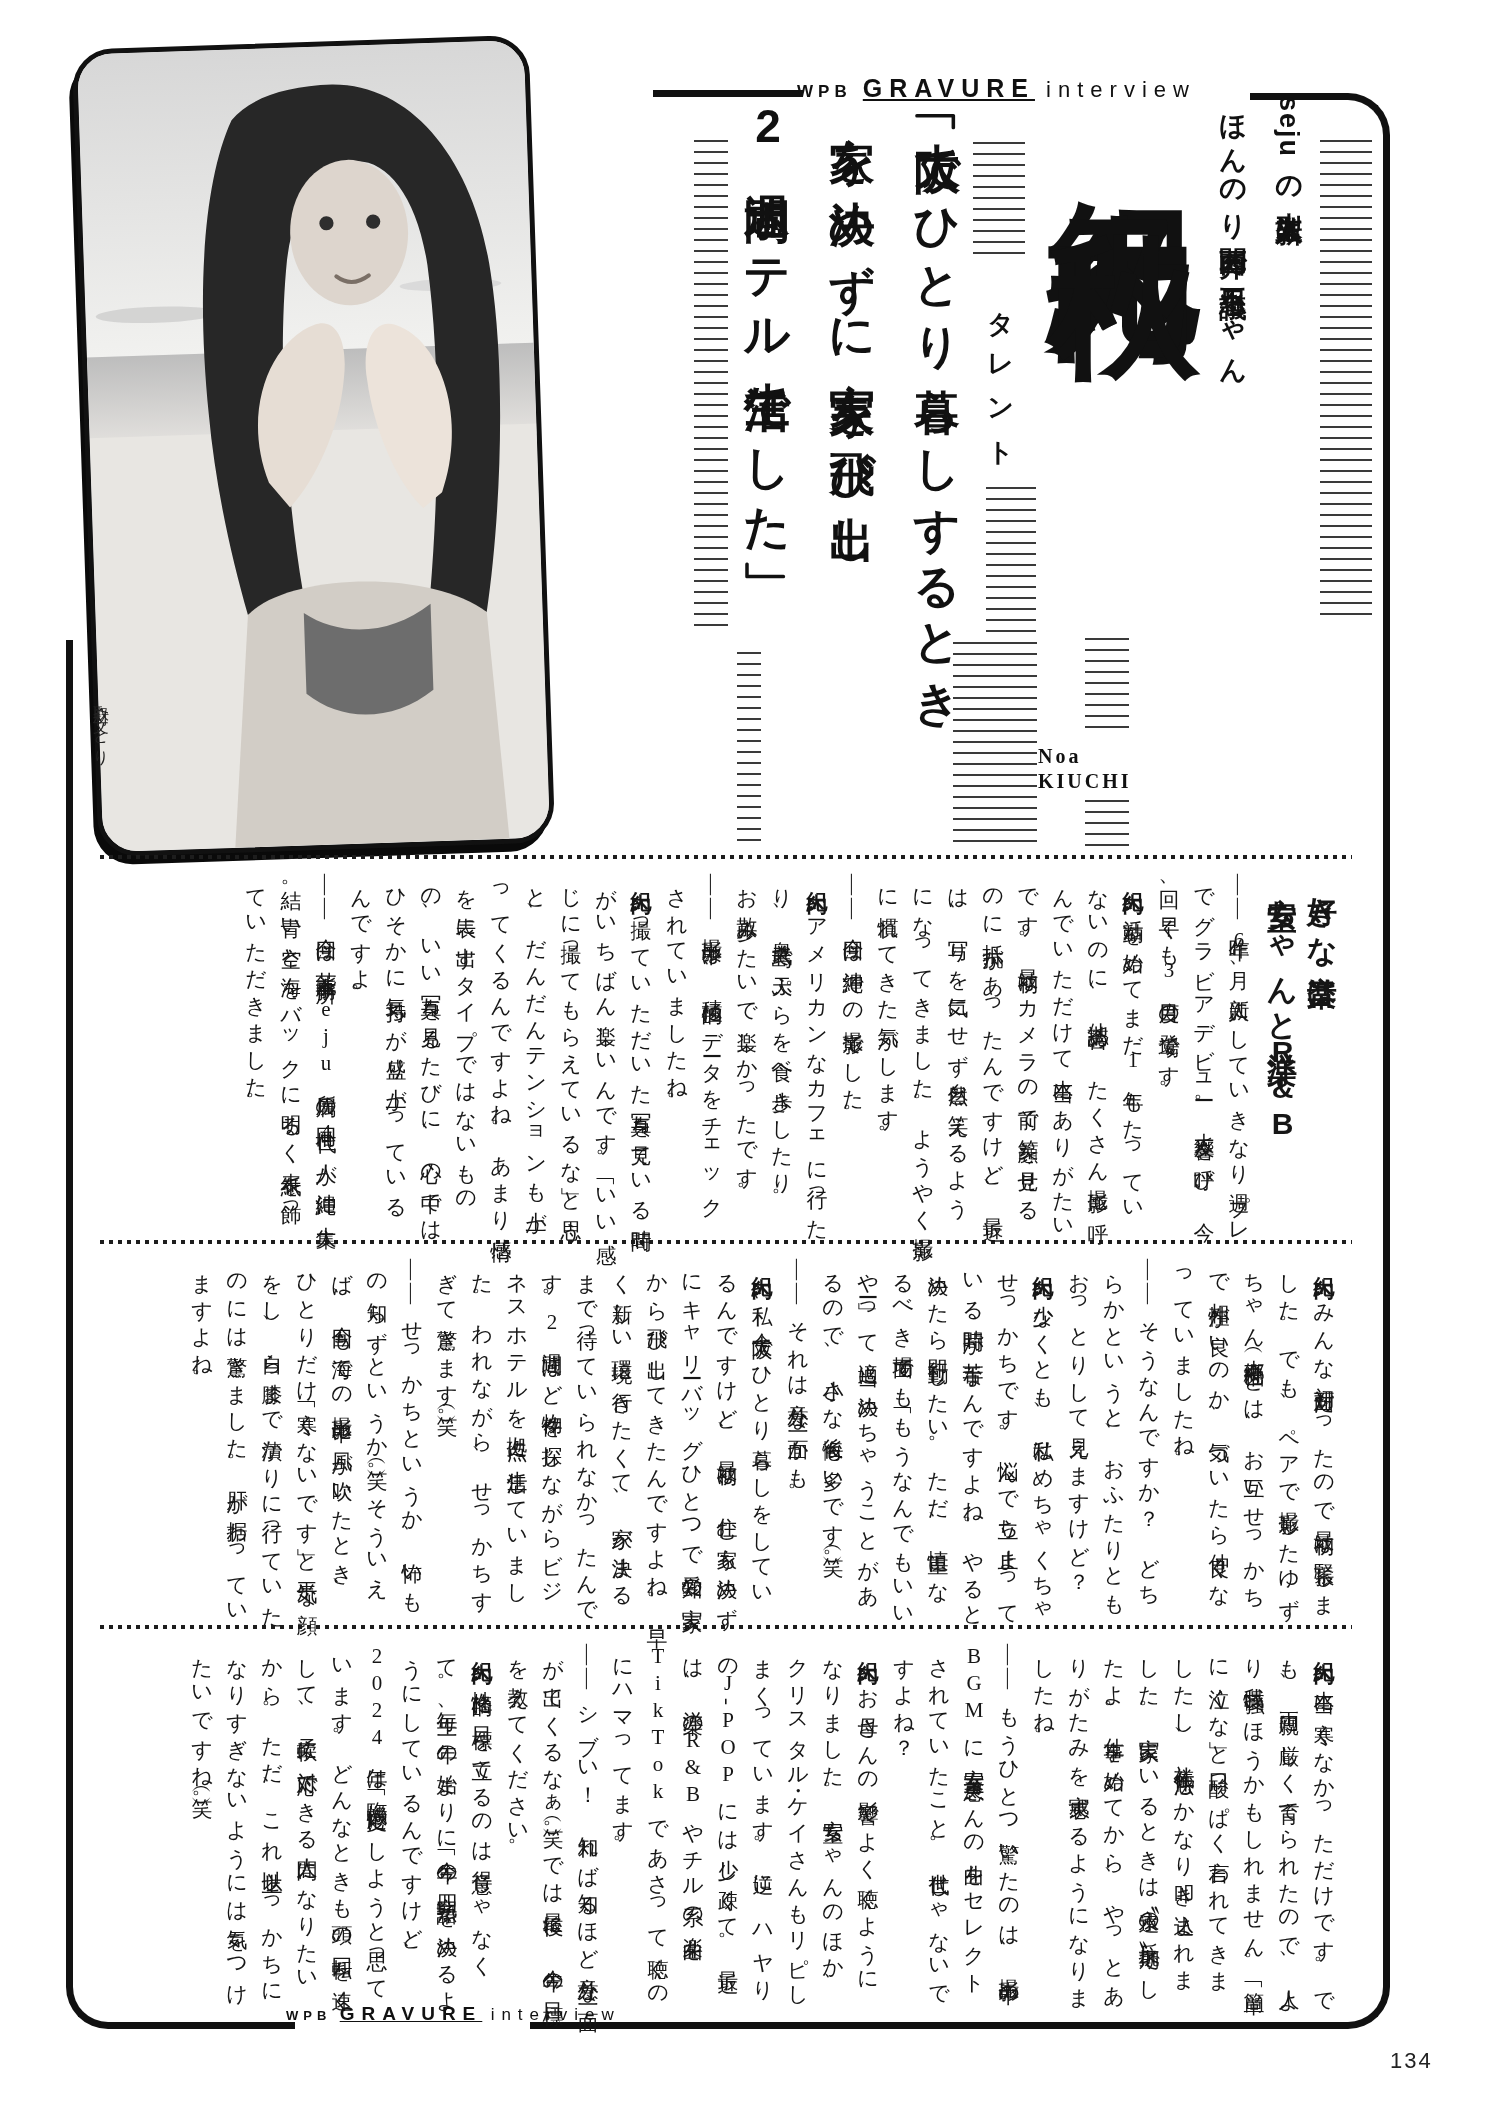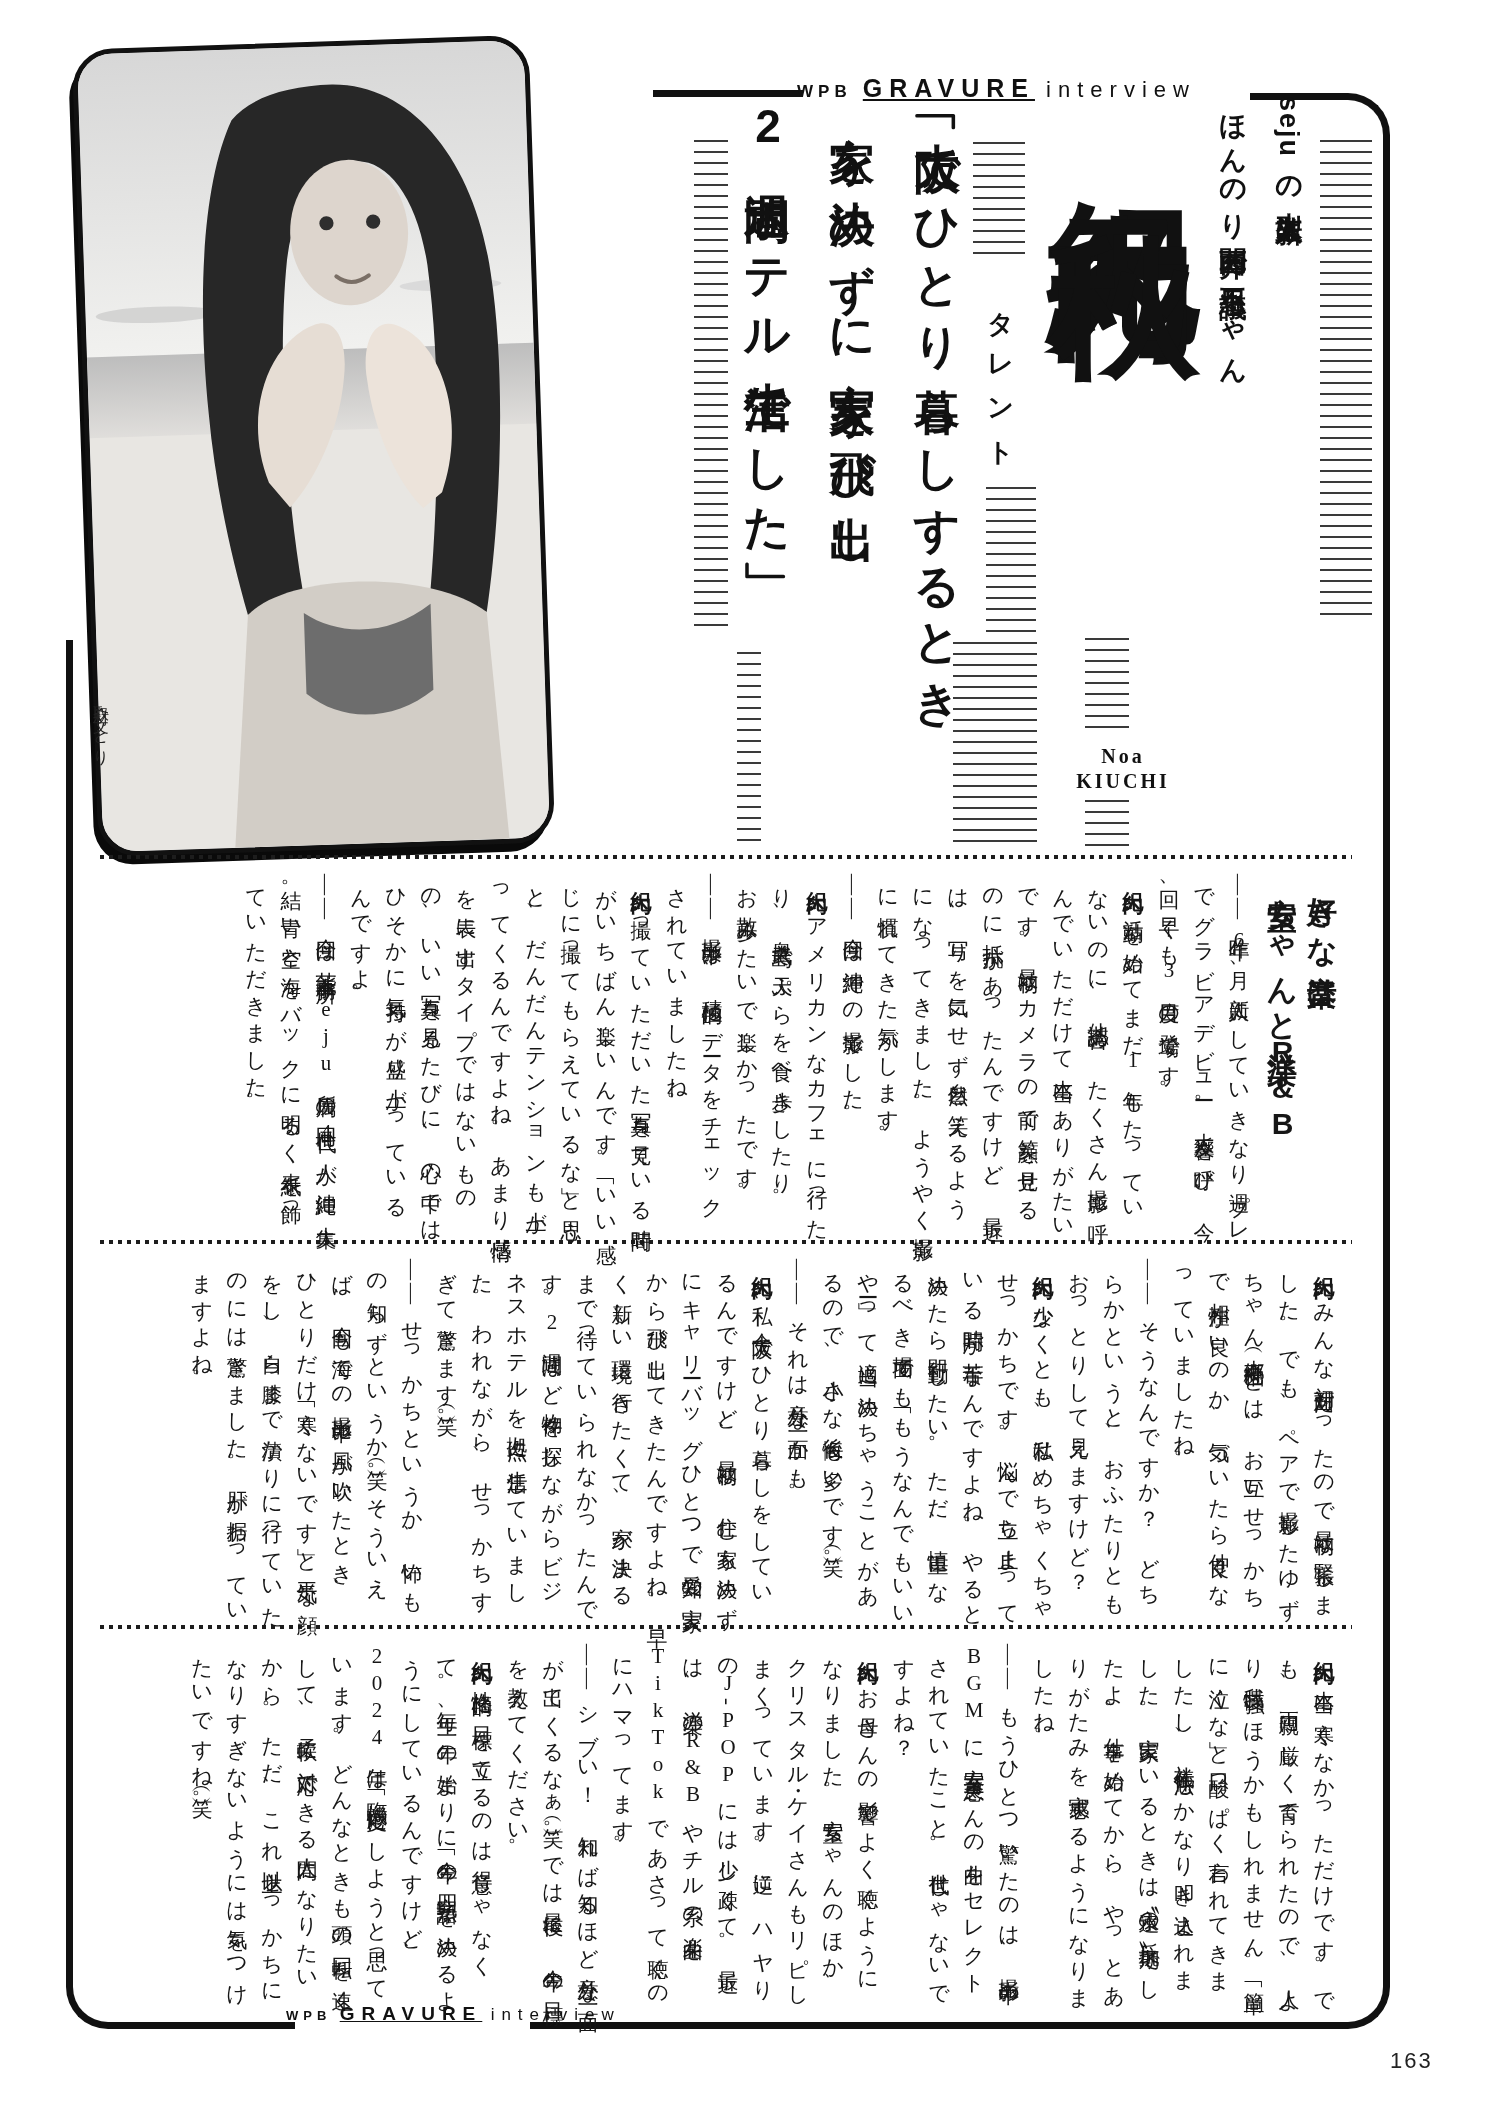--- a/index.html
+++ b/index.html
@@ -46,21 +46,21 @@
     font-family:"Liberation Sans","DejaVu Sans",sans-serif;color:#222;}
 
   
   #kicker{left:1205px;top:96px;height:460px;width:112px;
     font-family:"Liberation Sans","DejaVu Sans",sans-serif;font-weight:900;
     font-size:27px;letter-spacing:2px;line-height:56px;}
   #kicker p{margin:0;}
   #name{left:1042px;top:80px;height:700px;
     font-family:"Liberation Sans","DejaVu Sans",sans-serif;font-weight:900;
     font-size:152px;letter-spacing:10px;line-height:168px;}
-  #name-roman{left:1038px;top:744px;width:170px;text-align:center;
+  #name-roman{left:1038px;top:744px;width:170px;text-align:left;
     font-family:"Liberation Serif","DejaVu Serif",serif;font-weight:700;
     font-size:20px;line-height:25px;letter-spacing:3px;}
   #role{left:984px;top:292px;height:200px;
     font-family:"Liberation Sans","DejaVu Sans",sans-serif;font-weight:900;
     font-size:26px;letter-spacing:14px;}
   #quote{left:716px;top:100px;height:748px;width:264px;
     font-family:"Liberation Sans","DejaVu Sans",sans-serif;font-weight:900;
     font-size:46px;letter-spacing:6px;line-height:85px;}
   #quote p{margin:0;}
 
@@ -190,13 +190,13 @@
     <p class="para a"><span class="spk">紀内　</span><span>お母さんの影響でよく聴くようになりました。安室ちゃんのほか、クリスタル・ケイさんもリピしまくっています。逆に、ハヤりの<span class="up">J</span>-<span class="up">POP</span>には少し疎くて。最近は、洋楽の<span class="up">R&amp;B</span>やチル系の楽曲を<span class="up">TikTok</span>であさって聴くのにハマってます。</span></p>
     <p class="para q"><span>——シブい！　知れば知るほど意外な一面が出てくるなぁ（笑）。では最後に、今年の目標を教えてください。</span></p>
     <p class="para a"><span class="spk">紀内　</span><span>性格的に目標を立てるのは得意じゃなくて。毎年、一年の始まりに「今年の四字熟語」を決めるようにしているんですけど、<span class="up">2024</span>年は「臨機応変」にしようと思っています。どんなときも頭の回転を速くして、柔軟に対応できる人間になりたいから。ただ、これ以上せっかちになりすぎないようには気をつけたいですね（笑）。</span></p>
   </div>
 
 <div class="abs brand" id="footer-brand">
   <span class="wpb">WPB</span>&nbsp;
   <span class="grav">GRAVURE</span>&nbsp;
   <span class="itv">interview</span>
 </div>
-<div class="abs" id="page-number">163</div>
+<div class="abs" id="page-number">134</div>
 
 </body></html>

